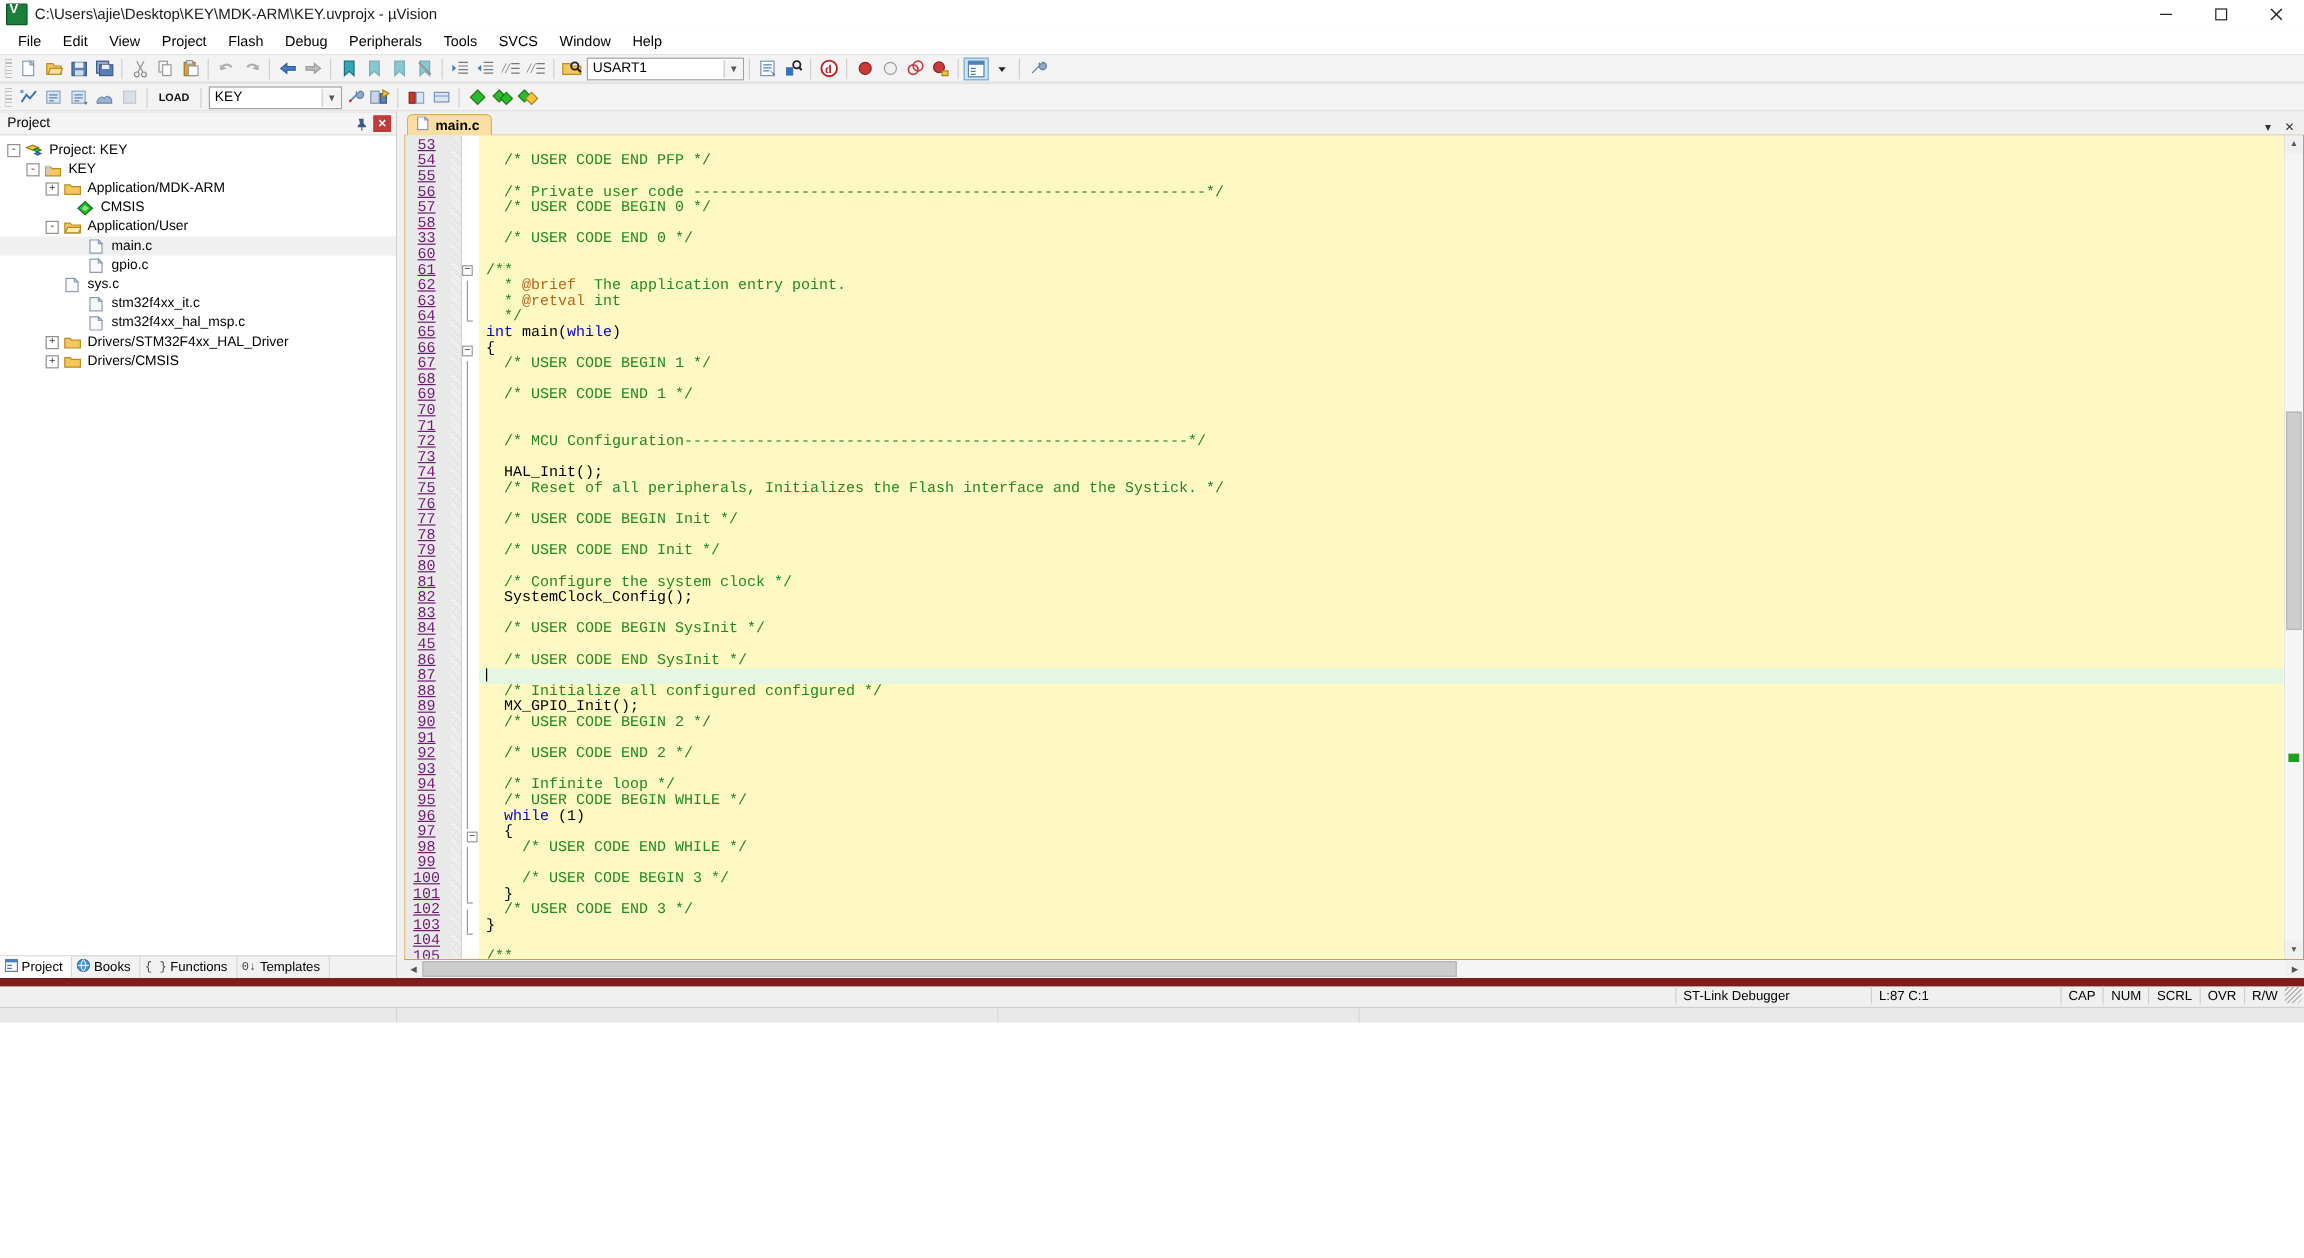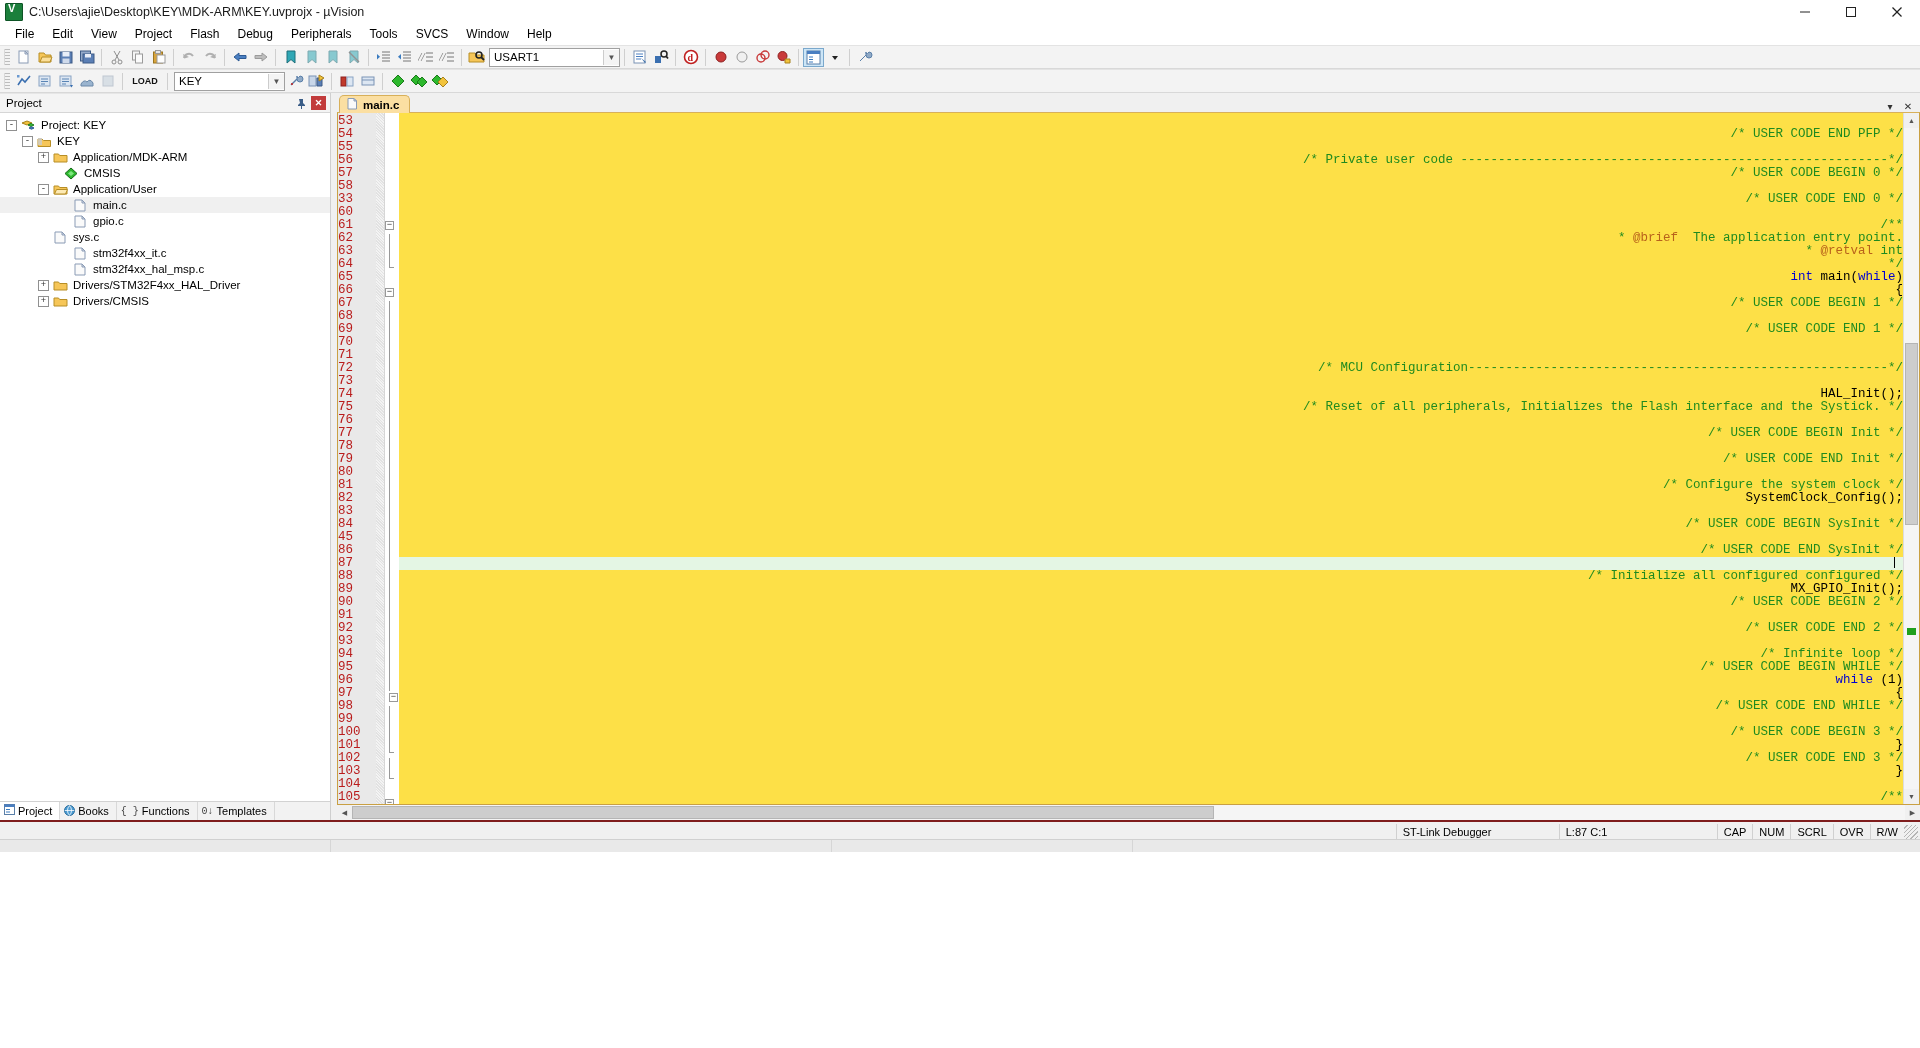--- a/index.html
+++ b/index.html
@@ -117,31 +117,31 @@
     border-radius:5px 5px 0 0; font-size:11.5px; font-weight:bold; color:#000;
     position:relative; top:1px;
   }
   .tabstrip .tsright { margin-left:auto; display:flex; align-items:center; gap:6px; padding-right:6px; }
   .tsbtn { font-size:10px; color:#333; width:12px; text-align:center; }
 
   .editorwrap { flex:1; display:flex; min-height:0; border:1px solid #c9a043; background:#fff;
                 margin:0 0 0 6px; border-top-color:#d8b05a;}
   .editor { flex:1; display:flex; min-width:0; position:relative; background:#fff; overflow:hidden;}
   .gutter-nums {
-    width:38px; background:#e9e9e9; flex:none; text-align:left;
-    font-family:"Liberation Mono", monospace; font-size:12px; color:#b91c1c;
-    padding-top:2px; padding-right:3px; box-sizing:border-box;
+    width:38px; background:#e9e9e9; flex:none; text-align:center;
+    font-family:"Liberation Mono", monospace; font-size:12px; color:#701a75;
+    padding-top:2px; padding-right:3px; box-sizing:border-box;text-decoration:underline;
   }
   .gutter-marks {
     width:8px; background:#efefef; flex:none; padding-top:2px;
     border-right:1px solid #d6d6d6;
     background-image: repeating-linear-gradient(45deg,#e2e2e2 0 1px, #f3f3f3 1px 2px);
   }
   .foldcol { width:14px; background:#fff; flex:none; padding-top:2px; position:relative;}
-  .codecol { flex:1; background:#fde047; padding-top:2px; position:relative; overflow:hidden;text-align:right;}
+  .codecol { flex:1; background:#fef9c3; padding-top:2px; position:relative; overflow:hidden;}
   .ln { height:13px; line-height:13px; font-family:"Liberation Mono", monospace; font-size:12.5px;
         white-space:pre; }
   .codecol .ln { padding-left:6px; }
   .codecol .ln.cur { background:#e4f6e4; }
   .cmt { color:#1f8a1f; }
   .kw  { color:#0000d0; }
   .doc { color:#b8621b; }
   .id  { color:#000; }
   .caret { display:inline-block; width:1px; height:11px; background:#000; vertical-align:-2px; }
 
@@ -164,22 +164,22 @@
 
   .hscrollrow { height:15px; display:flex; align-items:stretch; flex:none; background:#f0f0f0;
                 margin-left:6px; }
   .hbtn { width:15px; background:#f0f0f0; display:flex;align-items:center;justify-content:center;
           font-size:7px;color:#555; flex:none;}
   .htrack { flex:1; position:relative; background:#f5f5f5;}
   .hthumb { position:absolute; top:1px; bottom:1px; background:#cdcdcd; border:1px solid #b5b5b5;}
 
   
   .statusbar {
-    height:17px; background:#f0f0f0; border-top:2px solid #7f1d1d; display:flex;
-    align-items:flex-end; flex:none; font-size:11px; color:#000;
+    height:17px; background:#f0f0f0; border-top:7px solid #7f1d1d; display:flex;
+    align-items:flex-start; flex:none; font-size:11px; color:#000;
   }
   .sfield { padding:0 6px; height:15px; display:flex; align-items:center; white-space:nowrap;}
   .sfield.boxed { border-left:1px solid #d0d0d0; }
   .statusbar .grow { flex:1; }
   .sgrip { width:14px;height:14px;margin-right:2px;
     background: repeating-linear-gradient(135deg, transparent 0 2px, #b5b5b5 2px 3px); }
 
   
   .taskbar { height:12px; background:#e9e9e9; border-top:1px solid #d0d0d0; flex:none;
              display:flex; align-items:center; }

